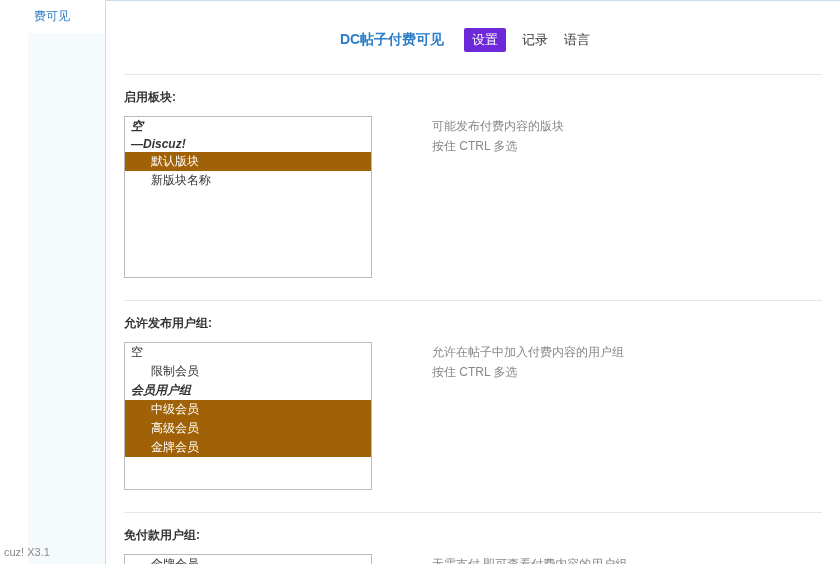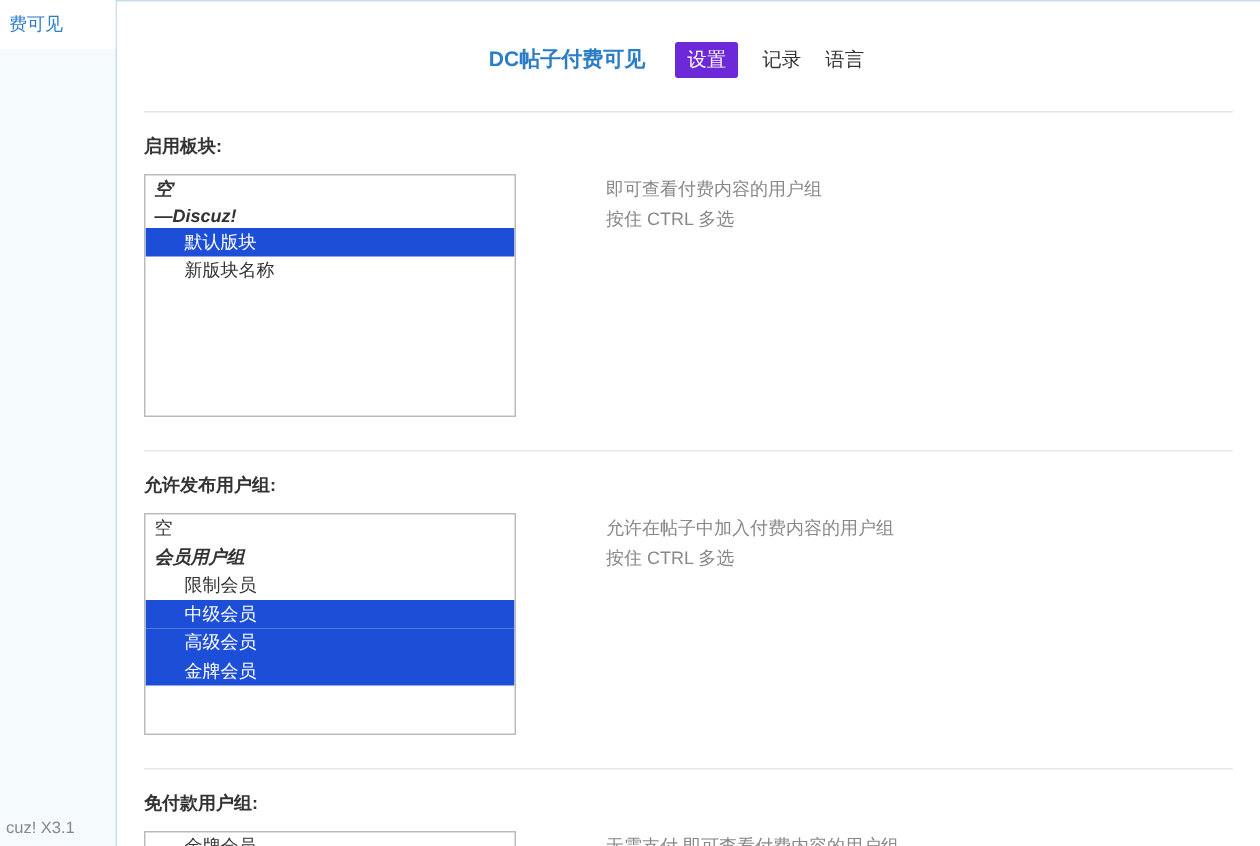--- a/index.html
+++ b/index.html
@@ -1,37 +1,37 @@
 <!DOCTYPE html>
 <html><head>
   <meta charset="utf-8">
   <style>
     * { margin: 0; padding: 0; box-sizing: border-box; }
     body { font-family: "Microsoft YaHei", Arial, sans-serif; font-size: 12px; color: #333; background: #fff; width: 840px; height: 564px; overflow: hidden; }
     .container { display: flex; height: 100%; }
-    .sidebar { width: 78px; background: #f5fafd; border-right: 1px solid #c8dde8; }
+    .sidebar { width: 78px; background: #f5fafd; border-right: 1px solid #c8dde8; margin-left: 28px; }
     .sidebar-item { padding: 8px 6px; color: #444; cursor: pointer; }
     .sidebar-item.active { background: #fff; color: #2b7dc8; }
     .sidebar-footer { position: absolute; bottom: 6px; left: 4px; font-size: 11px; color: #888; }
     .main { flex: 1; padding: 10px 18px 0 18px; position: relative; }
     .main::before { content: ""; position: absolute; top: 0; left: 0; width: 100%; height: 1px; background: #c8dde8; }
     .header { display: flex; align-items: center; margin-bottom: 22px; margin-top: 18px; justify-content: center; }
     .header-title { color: #2b7dc8; font-weight: bold; font-size: 14px; margin-right: 20px; }
     .tab { margin-right: 16px; color: #333; cursor: pointer; font-size: 13px; }
     .tab.active { background: #6d28d9; color: #fff; padding: 3px 8px; border-radius: 2px; }
     .section { margin-bottom: 22px; border-top: 1px solid #e6e6e6; padding-top: 14px; }
     .section-label { font-weight: bold; margin-bottom: 10px; color: #333; font-size: 12px; }
     .section-body { display: flex; }
     .listbox { width: 248px; height: 162px; border: 1px solid #bbb; background: #fff; overflow-y: scroll; font-size: 12px; }
     .listbox.small { height: 148px; }
     .listbox.tiny { height: 38px; }
     .list-item { padding: 1px 6px; cursor: pointer; }
     .list-item.group { font-style: italic; font-weight: bold; color: #333; }
     .list-item.indent { padding-left: 26px; }
-    .list-item.selected { background: #1d4ed8; color: #fff; }
+    .list-item.selected { background: #a16207; color: #fff; }
     .help { margin-left: 60px; color: #888; line-height: 20px; font-size: 12px; }
     .listbox::-webkit-scrollbar { width: 16px; }
     .listbox::-webkit-scrollbar-track { background: #f0f0f0; }
     .listbox::-webkit-scrollbar-thumb { background: #c1c1c1; border: 1px solid #a8a8a8; }
   </style>
 </head>
 <body>
 
 <div class="container">
   <div class="sidebar">
@@ -49,33 +49,33 @@
     <div class="section">
       <div class="section-label">启用板块:</div>
       <div class="section-body">
         <div class="listbox" id="lb1">
             <div class="list-item group">空</div>
             <div class="list-item group">—Discuz!</div>
             <div class="list-item indent selected">默认版块</div>
             <div class="list-item indent">新版块名称</div>
           </div>
         <div class="help">
-          <div>即可查看付费内容的用户组</div>
+          <div>可能发布付费内容的版块</div>
           <div>按住 CTRL 多选</div>
         </div>
       </div>
     </div>
 
     <div class="section">
       <div class="section-label">允许发布用户组:</div>
       <div class="section-body">
         <div class="listbox small" id="lb2">
             <div class="list-item">空</div>
+            <div class="list-item indent">限制会员</div>
             <div class="list-item group">会员用户组</div>
-            <div class="list-item indent">限制会员</div>
             <div class="list-item indent selected">中级会员</div>
             <div class="list-item indent selected">高级会员</div>
             <div class="list-item indent selected">金牌会员</div>
           </div>
         <div class="help">
           <div>允许在帖子中加入付费内容的用户组</div>
           <div>按住 CTRL 多选</div>
         </div>
       </div>
     </div>

